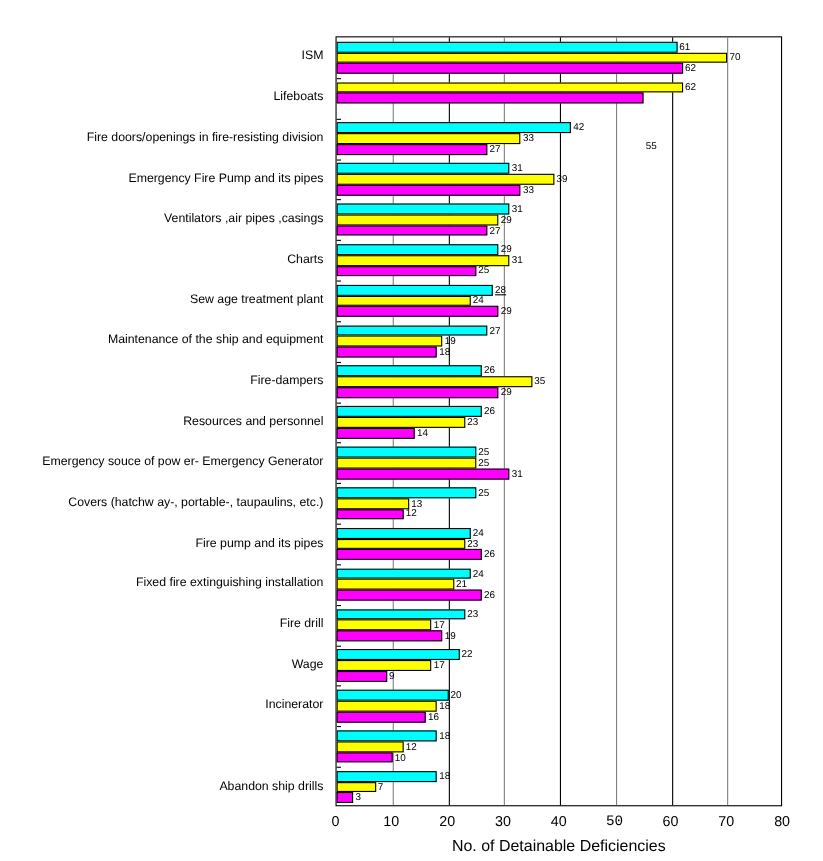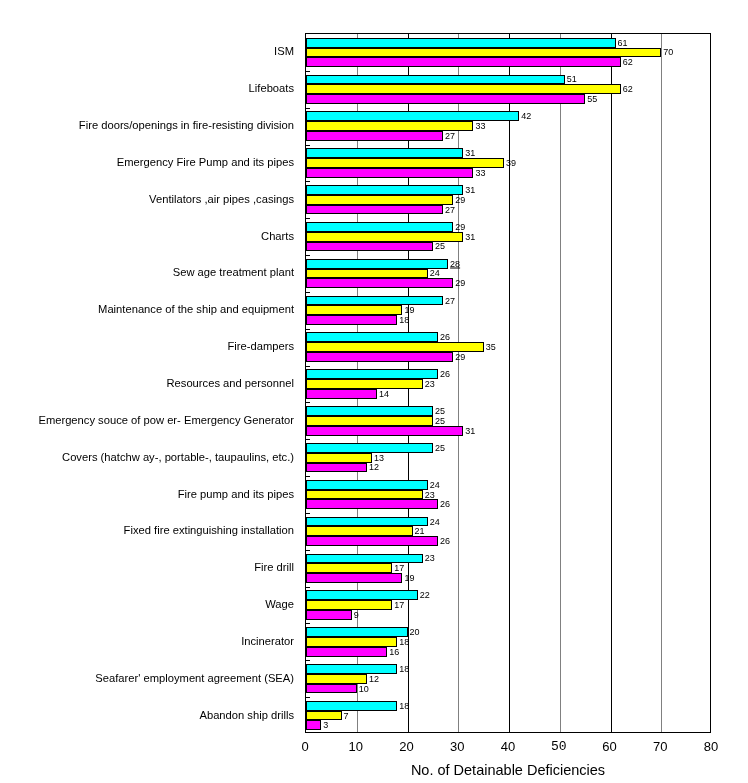--- a/index.html
+++ b/index.html
@@ -181,21 +181,20 @@
       <div class="cat-label" style="top: 276.316px;">Maintenance of the ship and equipment</div>
       <div class="cat-label" style="top: 313.158px;">Fire-dampers</div>
       <div class="cat-label" style="top: 350px;">Resources and personnel</div>
       <div class="cat-label" style="top: 386.842px;">Emergency souce of pow er- Emergency Generator</div>
       <div class="cat-label" style="top: 423.684px;">Covers (hatchw ay-, portable-, taupaulins, etc.)</div>
       <div class="cat-label" style="top: 460.526px;">Fire pump and its pipes</div>
       <div class="cat-label" style="top: 497.368px;">Fixed fire extinguishing installation</div>
       <div class="cat-label" style="top: 534.211px;">Fire drill</div>
       <div class="cat-label" style="top: 571.053px;">Wage</div>
       <div class="cat-label" style="top: 607.895px;">Incinerator</div>
-      <div class="cat-label" style="top: 644.737px;">Seafarer' employment agreement (SEA)</div>
       <div class="cat-label" style="top: 681.579px;">Abandon ship drills</div>
     </div>
 
   <div class="plot">
     <div class="gridlines">
         <div class="gridline" style="left: 50.75px;"></div>
         <div class="gridline major" style="left: 101.5px;"></div>
         <div class="gridline" style="left: 152.25px;"></div>
         <div class="gridline major" style="left: 203px;"></div>
         <div class="gridline" style="left: 253.75px;"></div>
@@ -212,30 +211,26 @@
             <div class="bar y2016" title="ISM — 2016: 70" style="width: 355.25px;"></div>
             <span class="bar-value" style="left: 355.25px;">70</span>
           </div>
           <div class="bar-row">
             <div class="bar y2015" title="ISM — 2015: 62" style="width: 314.65px;"></div>
             <span class="bar-value" style="left: 314.65px;">62</span>
           </div>
         </div>
         <div class="bar-group" style="top: 40.5632px;">
           <div class="bar-row">
-            <div class="bar y2017" title="Lifeboats — 2017: 51" style="width: 258.825px;"></div>
-            <span class="bar-value" style="left: 258.825px;">51</span>
-          </div>
-          <div class="bar-row">
             <div class="bar y2016" title="Lifeboats — 2016: 62" style="width: 314.65px;"></div>
             <span class="bar-value" style="left: 314.65px;">62</span>
           </div>
           <div class="bar-row">
             <div class="bar y2015" title="Lifeboats — 2015: 55" style="width: 279.125px;"></div>
-            <span class="bar-value" style="left: 279.125px;">55</span>
+            <span class="bar-value" style="left: 279.125px; margin-top: 44px;">55</span>
           </div>
         </div>
         <div class="axis-tick" style="top: 36.8421px;"></div>
         <div class="bar-group" style="top: 77.4053px;">
           <div class="bar-row">
             <div class="bar y2017" title="Fire doors/openings in fire-resisting division — 2017: 42" style="width: 213.15px;"></div>
             <span class="bar-value" style="left: 213.15px;">42</span>
           </div>
           <div class="bar-row">
             <div class="bar y2016" title="Fire doors/openings in fire-resisting division — 2016: 33" style="width: 167.475px;"></div>

